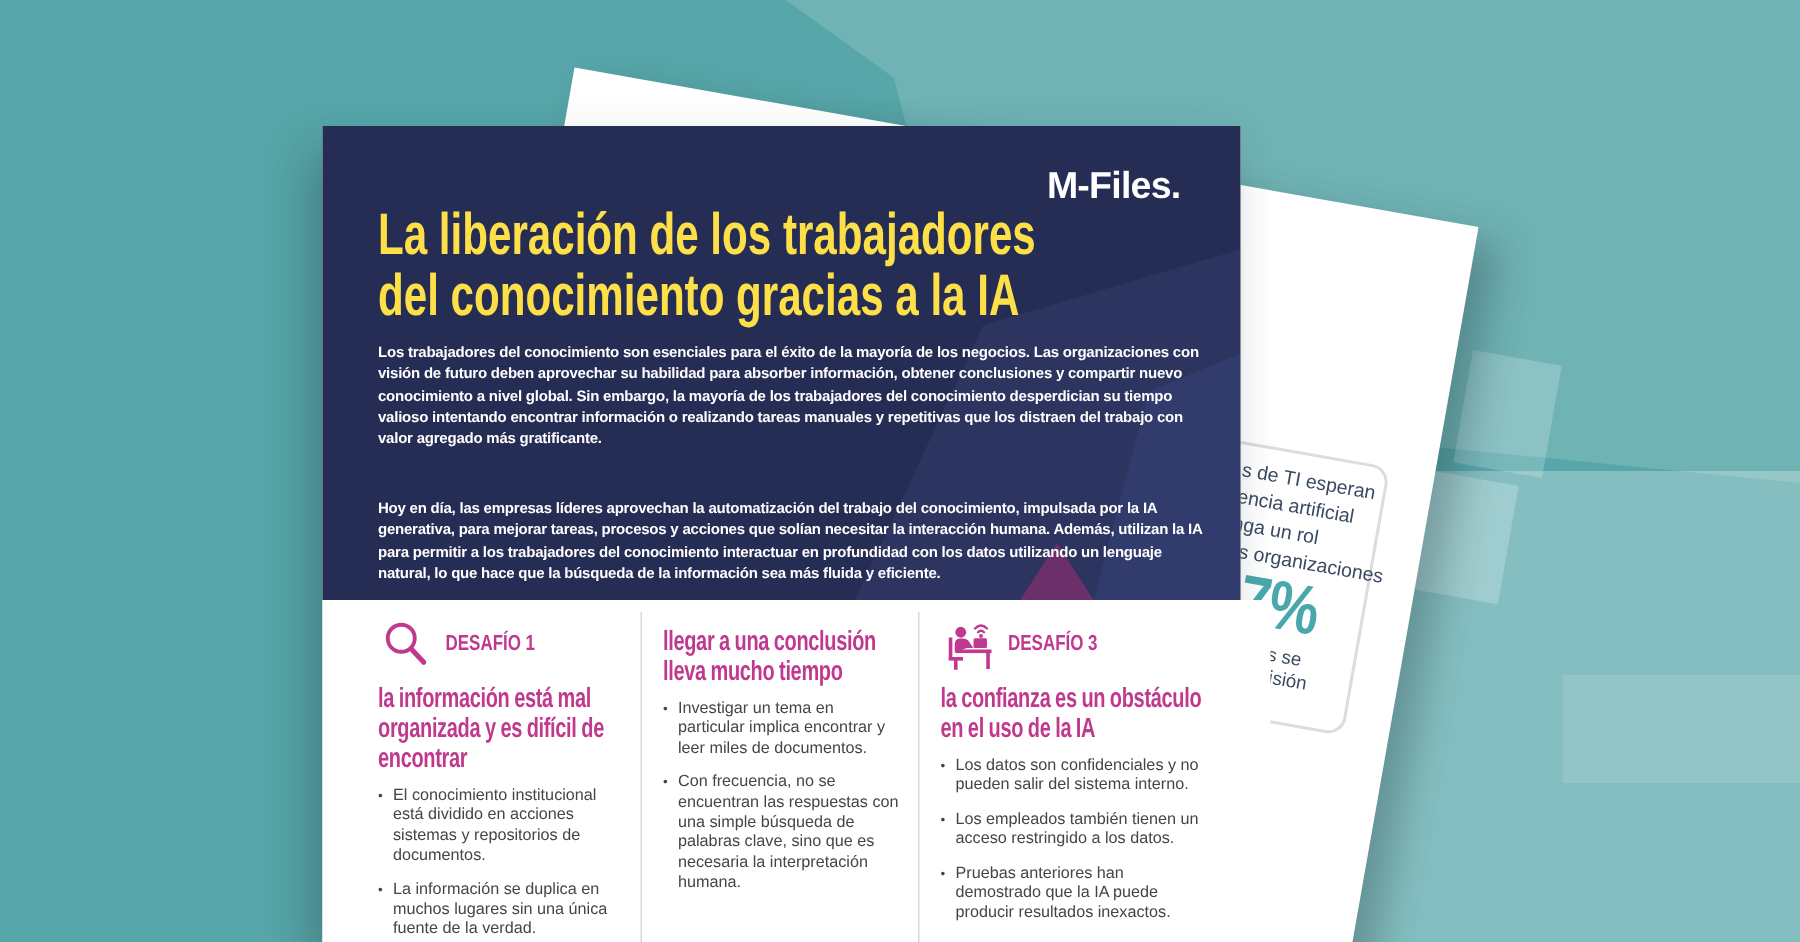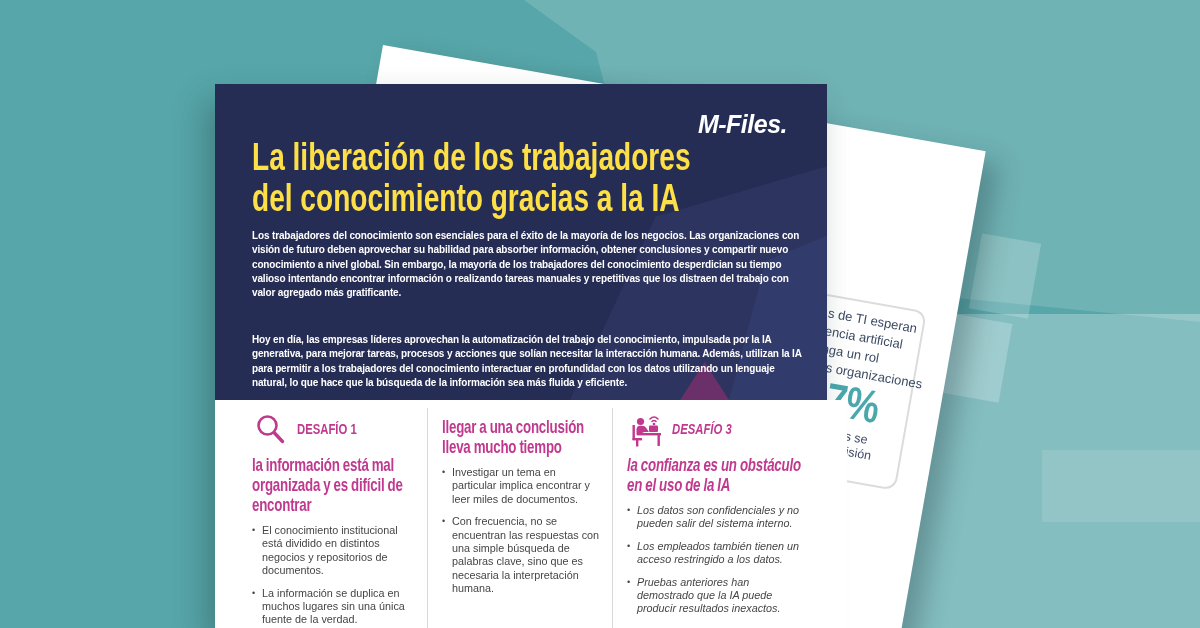--- a/index.html
+++ b/index.html
@@ -37,37 +37,37 @@
 
   
   .flyer-header{position:absolute;left:0;top:0;width:612px;height:316px;background:#262d55;overflow:hidden;}
   .hdr-deco1{position:absolute;left:0;top:0;width:100%;height:100%;
              clip-path:polygon(72% 42%,100% 26%,100% 100%,58% 100%);background:rgba(95,115,190,.10);}
   .hdr-deco2{position:absolute;left:0;top:0;width:100%;height:100%;
              clip-path:polygon(90% 56%,100% 48%,100% 100%,84% 100%);background:rgba(95,115,190,.14);}
   .hdr-deco3{position:absolute;left:0;top:0;width:100%;height:100%;
              clip-path:polygon(80% 88%,84% 100%,76% 100%);background:rgba(160,45,115,.55);}
   .logo{position:absolute;top:26px;right:40px;color:#ffffff;font-size:25px;font-weight:800;
-        font-style:italic;letter-spacing:-.5px;}
+        letter-spacing:-.5px;}
   .title{position:absolute;left:37px;top:52px;margin:0;color:#fde047;font-weight:bold;}
   .title .line{display:block;font-size:39px;line-height:41px;letter-spacing:0;
                transform:scaleX(.72);transform-origin:0 0;white-space:nowrap;}
   .intro{position:absolute;left:37px;width:552px;margin:0;color:#ffffff;
          font-size:10px;font-weight:bold;line-height:14.3px;letter-spacing:-.15px;}
   .intro.p1{top:145px;}
   .intro.p2{top:249px;}
 
   
   .challenges{position:absolute;left:0;top:316px;width:612px;height:228px;background:#ffffff;padding-left:20px;}
   .divider{position:absolute;top:8px;bottom:0;width:1px;background:#d8d8d8;}
   .div1{left:212px;} .div2{left:397px;}
   .challenge{position:absolute;top:10px;}
   .ch1{left:37px;width:164px;}
   .ch2{left:227px;width:158px;}
-  .ch3{left:412px;width:176px;font-style:italic;}
+  .ch3{left:412px;width:176px;}
   .ch-head{display:flex;align-items:center;gap:9px;height:38px;}
   .ch-label{color:#c0398e;font-weight:bold;font-size:14.5px;white-space:nowrap;
             display:inline-block;transform:scaleX(.78);transform-origin:0 50%;}
   .ch-title{margin:7px 0 0 0;color:#c0398e;font-weight:bold;font-size:18.5px;line-height:20px;
             letter-spacing:-.3px;word-spacing:-.5px;
             transform:scaleX(.72);transform-origin:0 0;width:138%;}
   .bullets{margin-top:9px;}
   .bullet{display:flex;margin-bottom:9px;color:#454545;font-size:10.8px;line-height:13.4px;}
   .bullet .dot{flex:0 0 10px;font-size:9px;line-height:13px;color:#454545;}
   .icon-box{flex:0 0 36px;height:36px;display:flex;align-items:center;justify-content:center;}
@@ -129,21 +129,21 @@
               <circle cx="13.5" cy="12.5" r="9" fill="none" stroke="#c0398e" stroke-width="2.6"></circle>
               <line x1="20.5" y1="20" x2="28.5" y2="28.5" stroke="#c0398e" stroke-width="3.4" stroke-linecap="round"></line>
             </svg>
           </span>
           <span class="ch-label">DESAFÍO 1</span>
         </div>
         <h3 class="ch-title">la información está mal organizada y es difícil de encontrar</h3>
         <div class="bullets">
           <div class="bullet">
               <span class="dot">•</span>
-              <span>El conocimiento institucional está dividido en distintos negocios y repositorios de documentos.</span>
+              <span>El conocimiento institucional está dividido en acciones sistemas y repositorios de documentos.</span>
             </div>
           <div class="bullet">
               <span class="dot">•</span>
               <span>La información se duplica en muchos lugares sin una única fuente de la verdad.</span>
             </div>
 
         </div>
       </div>
 
       <div class="challenge ch2">

